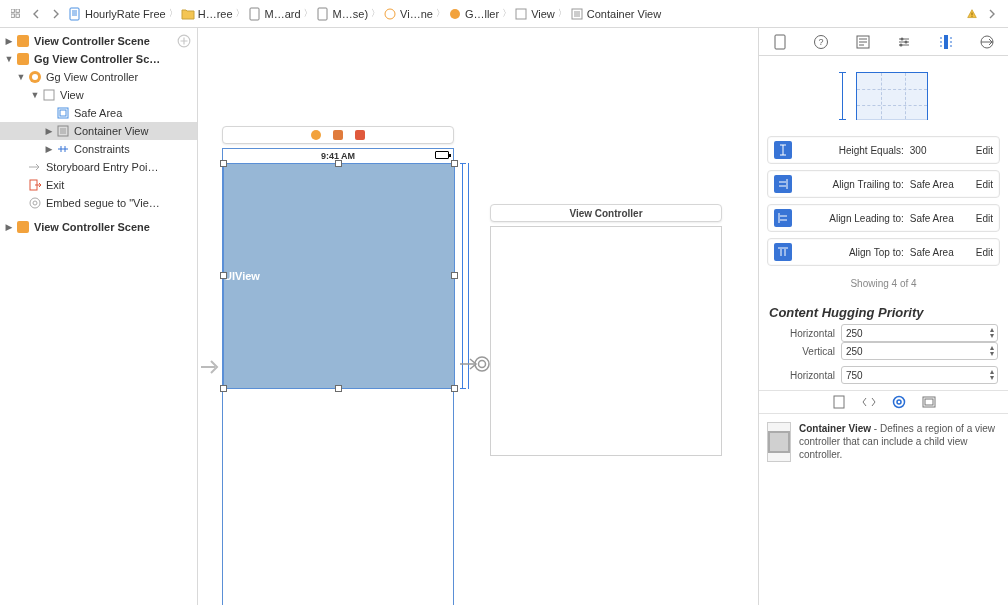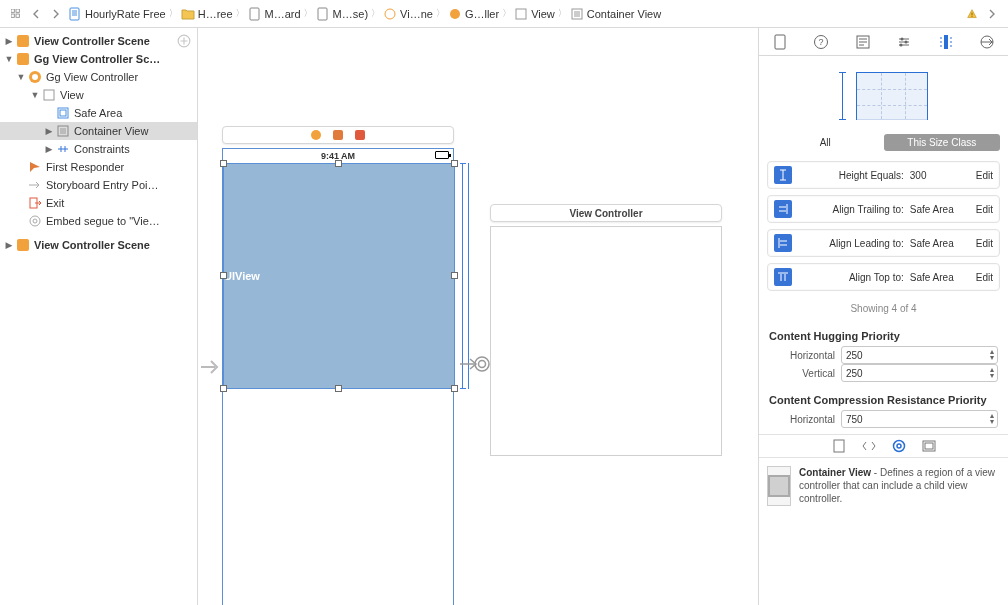--- a/index.html
+++ b/index.html
@@ -79,21 +79,21 @@
 .constraint-list { padding: 6px 8px; display:flex; flex-direction:column; gap:6px; }
 .crow { display:flex; align-items:center; background:#fff; border:1px solid #e2e2e2; border-radius:4px; padding:4px 6px; box-shadow: inset 0 0 0 1px rgba(0,0,0,0.02); }
 .crow .cicon2 { width:18px; height:18px; background:#3874d6; border-radius:2px; margin-right:8px; display:flex; align-items:center; justify-content:center; color:#fff; }
 .crow .clabel { flex:1; text-align:right; font-size:10px; color:#333; }
 .crow .cval { margin-left:6px; font-size:10px; color:#333; width:60px; }
 .crow .cedit { margin-left:6px; font-size:10px; color:#333; }
 
 .showing { text-align:center; font-size:10px; color:#888; padding:6px 0 10px; }
 
 .prio-section { padding: 0 10px 6px; }
-.prio-title { font-weight:600; font-size:11px; margin:6px 0 4px; }
+.prio-title { font-weight:600; font-size:13px; margin:6px 0 4px;font-style:italic; }
 .prio-row { display:flex; align-items:center; margin:0 0; }
 .prio-row label { width:66px; text-align:right; font-size:10px; color:#555; margin-right:6px; }
 .prio-row .combo { flex:1; height:18px; border:1px solid #c8c8c8; border-radius:3px; display:flex; align-items:center; padding:0 4px; font-size:10px; position:relative; background:#fff; }
 .prio-row .combo .caret { position:absolute; right:3px; top:2px; font-size:8px; color:#666; line-height:6px; }
 
 .lib-tabs { height:24px; border-top:1px solid #e2e2e2; border-bottom:1px solid #e2e2e2; display:flex; align-items:center; justify-content:center; gap:14px; color:#777; }
 .lib-tabs .lt { width:16px; height:16px; display:flex; align-items:center; justify-content:center; }
 .lib-tabs .lt.active { color:#2a6fd6; }
 
 .help-box { padding:8px; display:flex; gap:8px; }
@@ -288,29 +288,20 @@
           <svg viewBox="0 0 14 14">
             <path d="M2 7h10M5 4v6M9 4v6" stroke="#3874d6"></path>
           </svg>
         </span>
         <span>Constraints</span>
       </div>
   <div class="orow indent1">
         <span class="disc"></span>
         <span class="oicon">
           <svg viewBox="0 0 14 14">
-            <path d="M2 12V2l10 5-6 1z" fill="#e07b3c"></path>
-          </svg>
-        </span>
-        <span>First Responder</span>
-      </div>
-  <div class="orow indent1">
-        <span class="disc"></span>
-        <span class="oicon">
-          <svg viewBox="0 0 14 14">
             <path d="M1 7h9M8 4l3 3-3 3" stroke="#aaa" fill="none"></path>
           </svg>
         </span>
         <span>Storyboard Entry Poi…</span>
       </div>
   <div class="orow indent1">
         <span class="disc"></span>
         <span class="oicon">
           <svg viewBox="0 0 14 14">
             <rect x="2" y="2" width="7" height="10" fill="none" stroke="#e0593c"></rect>
@@ -446,24 +437,20 @@
         <div class="size-gv" style="left:24px"></div>
             <div class="size-gv" style="left:48px"></div>
         <div class="size-gh" style="top:16px"></div>
             <div class="size-gh" style="top:32px"></div>
       </div>
       <div class="size-ibeam"></div>
       <div style="position:absolute;left:22px;top:6px;width:72px;height:1px;background:#2a6fd6"></div>
       <div style="position:absolute;left:22px;top:6px;width:1px;height:48px;background:#2a6fd6"></div>
       <div style="position:absolute;left:93px;top:6px;width:1px;height:48px;background:#2a6fd6"></div>
     </div>
-  </div>
-  <div class="size-seg">
-    <div class="seg">All</div>
-    <div class="seg active">This Size Class</div>
   </div>
 
   <div class="constraint-list">
     <div class="crow">
       <span class="cicon2">
             <svg width="12" height="12" viewBox="0 0 12 12">
               <path d="M6 1v10M3 1h6M3 11h6" stroke="#fff" fill="none"></path>
             </svg>
           </span>
       <span class="clabel">Height Equals:</span>
@@ -515,21 +502,20 @@
     <div class="prio-row">
       <label>Vertical</label>
       <div class="combo">
             <span>250</span>
             <span class="caret">▴<br>▾</span>
           </div>
     </div>
   </div>
 
   <div class="prio-section">
-    <div class="prio-title">Content Compression Resistance Priority</div>
     <div class="prio-row">
       <label>Horizontal</label>
       <div class="combo">
             <span>750</span>
             <span class="caret">▴<br>▾</span>
           </div>
     </div>
   </div>
 
   <div class="lib-tabs">

